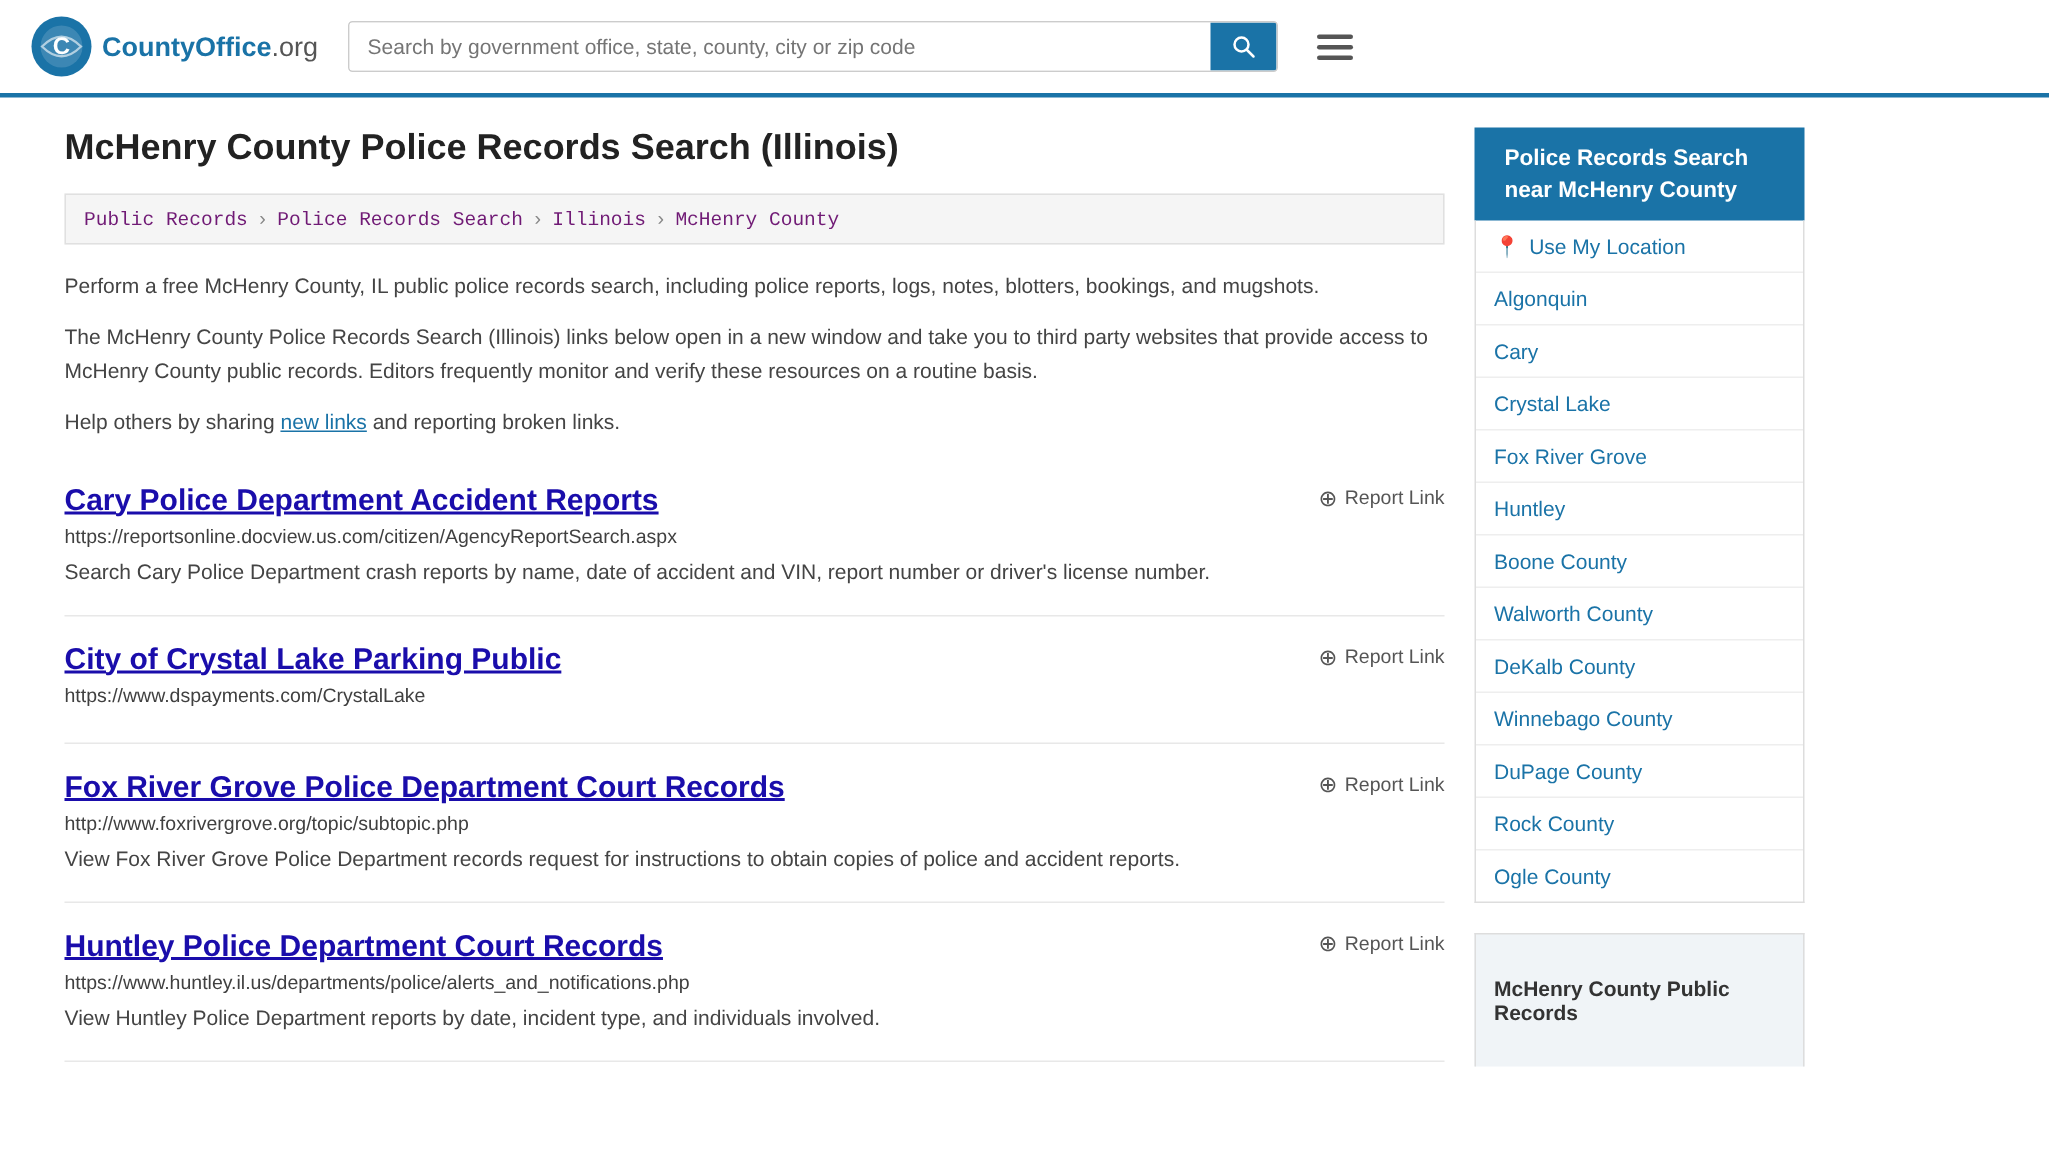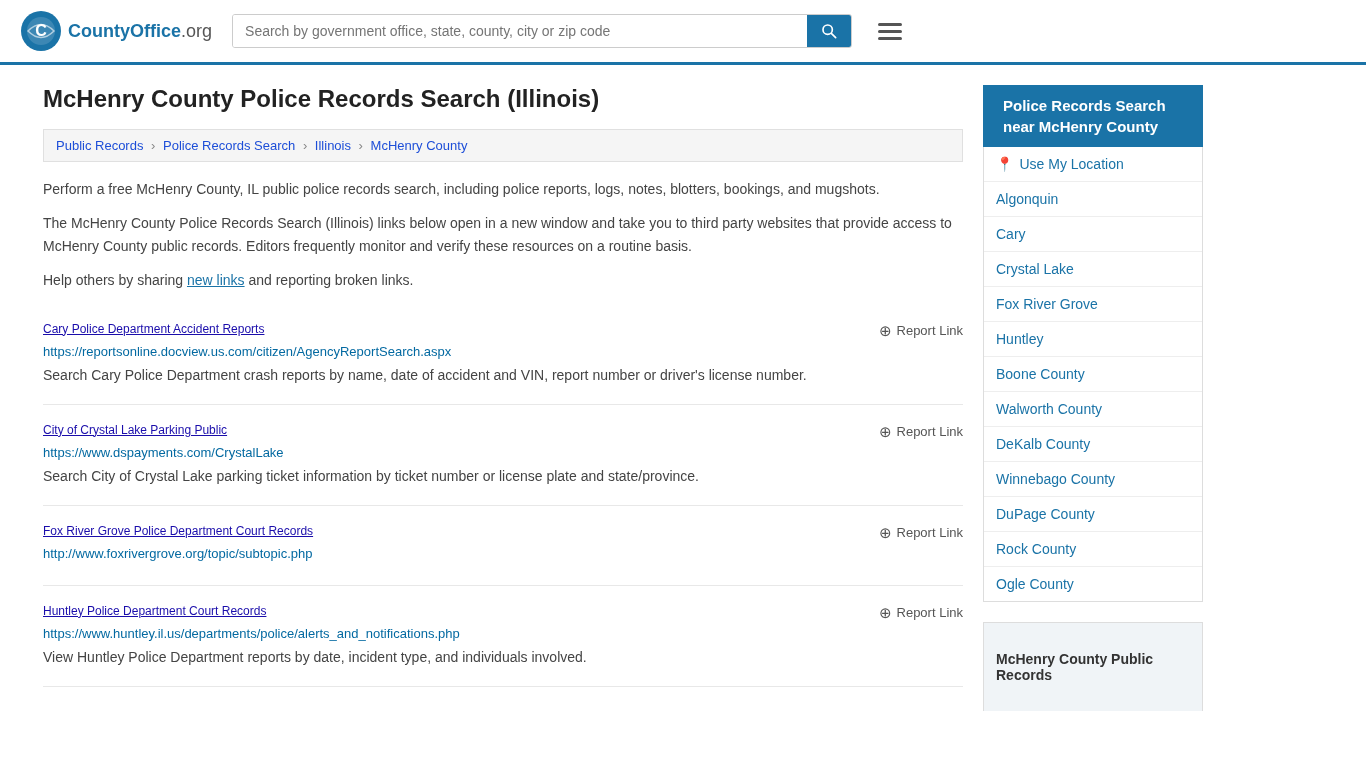--- a/index.html
+++ b/index.html
@@ -89,22 +89,23 @@
     
     #breadcrumb {
       background: #f5f5f5;
       border: 1px solid #e0e0e0;
       padding: 8px 12px;
       margin-bottom: 16px;
       font-size: 13px;
       color: #555;
     }
     #breadcrumb a {
-      color: #1d4ed8;
+      color: #701a75;
       text-decoration: none;
+      font-family: Liberation Mono, monospace;
     }
     #breadcrumb span { color: #888; margin: 0 4px; }
 
     
     .desc-para {
       margin-bottom: 12px;
       line-height: 1.6;
       color: #444;
       font-size: 14px;
     }
@@ -118,39 +119,39 @@
       border-bottom: 1px solid #e8e8e8;
       padding: 18px 0;
     }
     .record-header {
       display: flex;
       justify-content: space-between;
       align-items: flex-start;
       margin-bottom: 4px;
     }
     .record-title {
-      font-size: 12px;
-      font-weight: normal;
+      font-size: 20px;
+      font-weight: bold;
       color: #1a0dab;
       text-decoration: underline;
       cursor: pointer;
     }
     .report-link-btn {
       display: flex;
       align-items: center;
       gap: 5px;
       color: #555;
       font-size: 13px;
       cursor: pointer;
       white-space: nowrap;
       background: none;
       border: none;
     }
     .record-url {
-      color: #0369a1;
+      color: #404040;
       font-size: 13px;
       margin-bottom: 6px;
     }
     .record-desc {
       color: #444;
       font-size: 14px;
       line-height: 1.5;
     }
 
     
@@ -270,31 +271,31 @@
     </div>
         <div class="record-item">
       <div class="record-header">
         <a class="record-title" href="#">City of Crystal Lake Parking Public</a>
         <button class="report-link-btn">
           <span class="crosshair-icon">⊕</span>
           <span>Report Link</span>
         </button>
       </div>
       <div class="record-url">https://www.dspayments.com/CrystalLake</div>
-      <div class="record-desc">Search City of Crystal Lake parking ticket information by ticket number or license plate and state/province.</div>
     </div>
         <div class="record-item">
       <div class="record-header">
         <a class="record-title" href="#">Fox River Grove Police Department Court Records</a>
         <button class="report-link-btn">
           <span class="crosshair-icon">⊕</span>
           <span>Report Link</span>
         </button>
       </div>
       <div class="record-url">http://www.foxrivergrove.org/topic/subtopic.php</div>
+      <div class="record-desc">View Fox River Grove Police Department records request for instructions to obtain copies of police and accident reports.</div>
     </div>
         <div class="record-item">
       <div class="record-header">
         <a class="record-title" href="#">Huntley Police Department Court Records</a>
         <button class="report-link-btn">
           <span class="crosshair-icon">⊕</span>
           <span>Report Link</span>
         </button>
       </div>
       <div class="record-url">https://www.huntley.il.us/departments/police/alerts_and_notifications.php</div>

